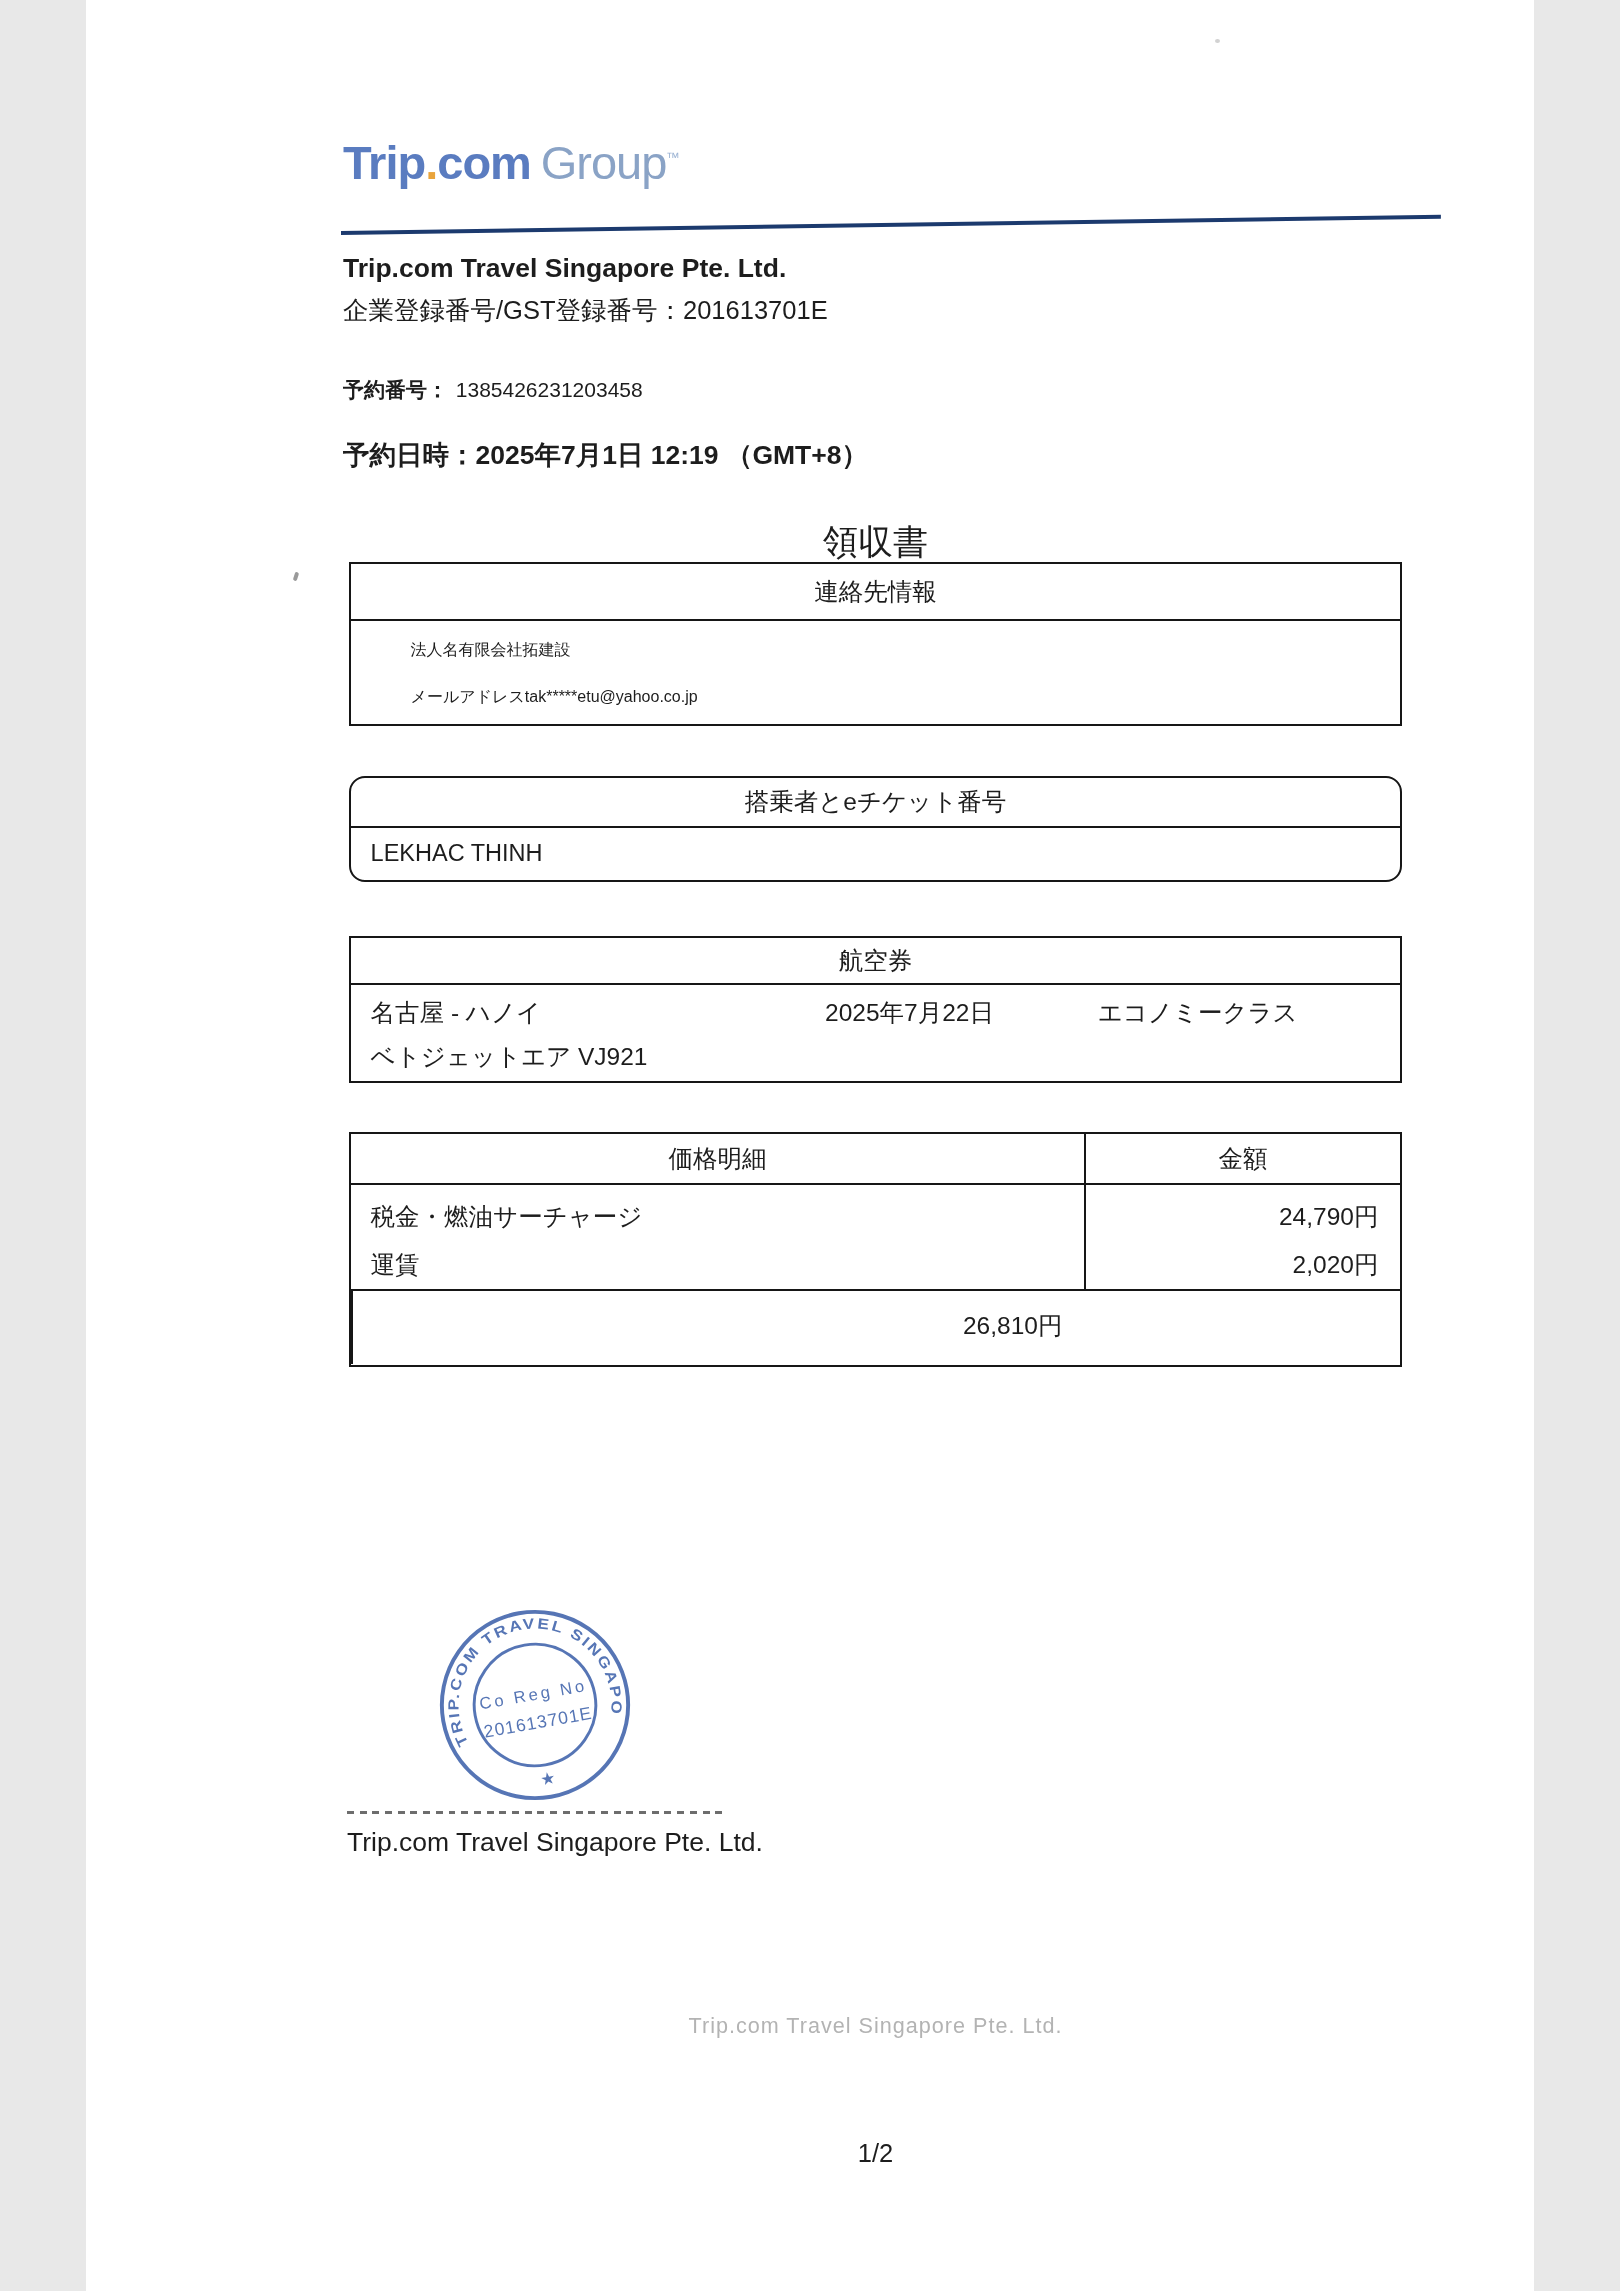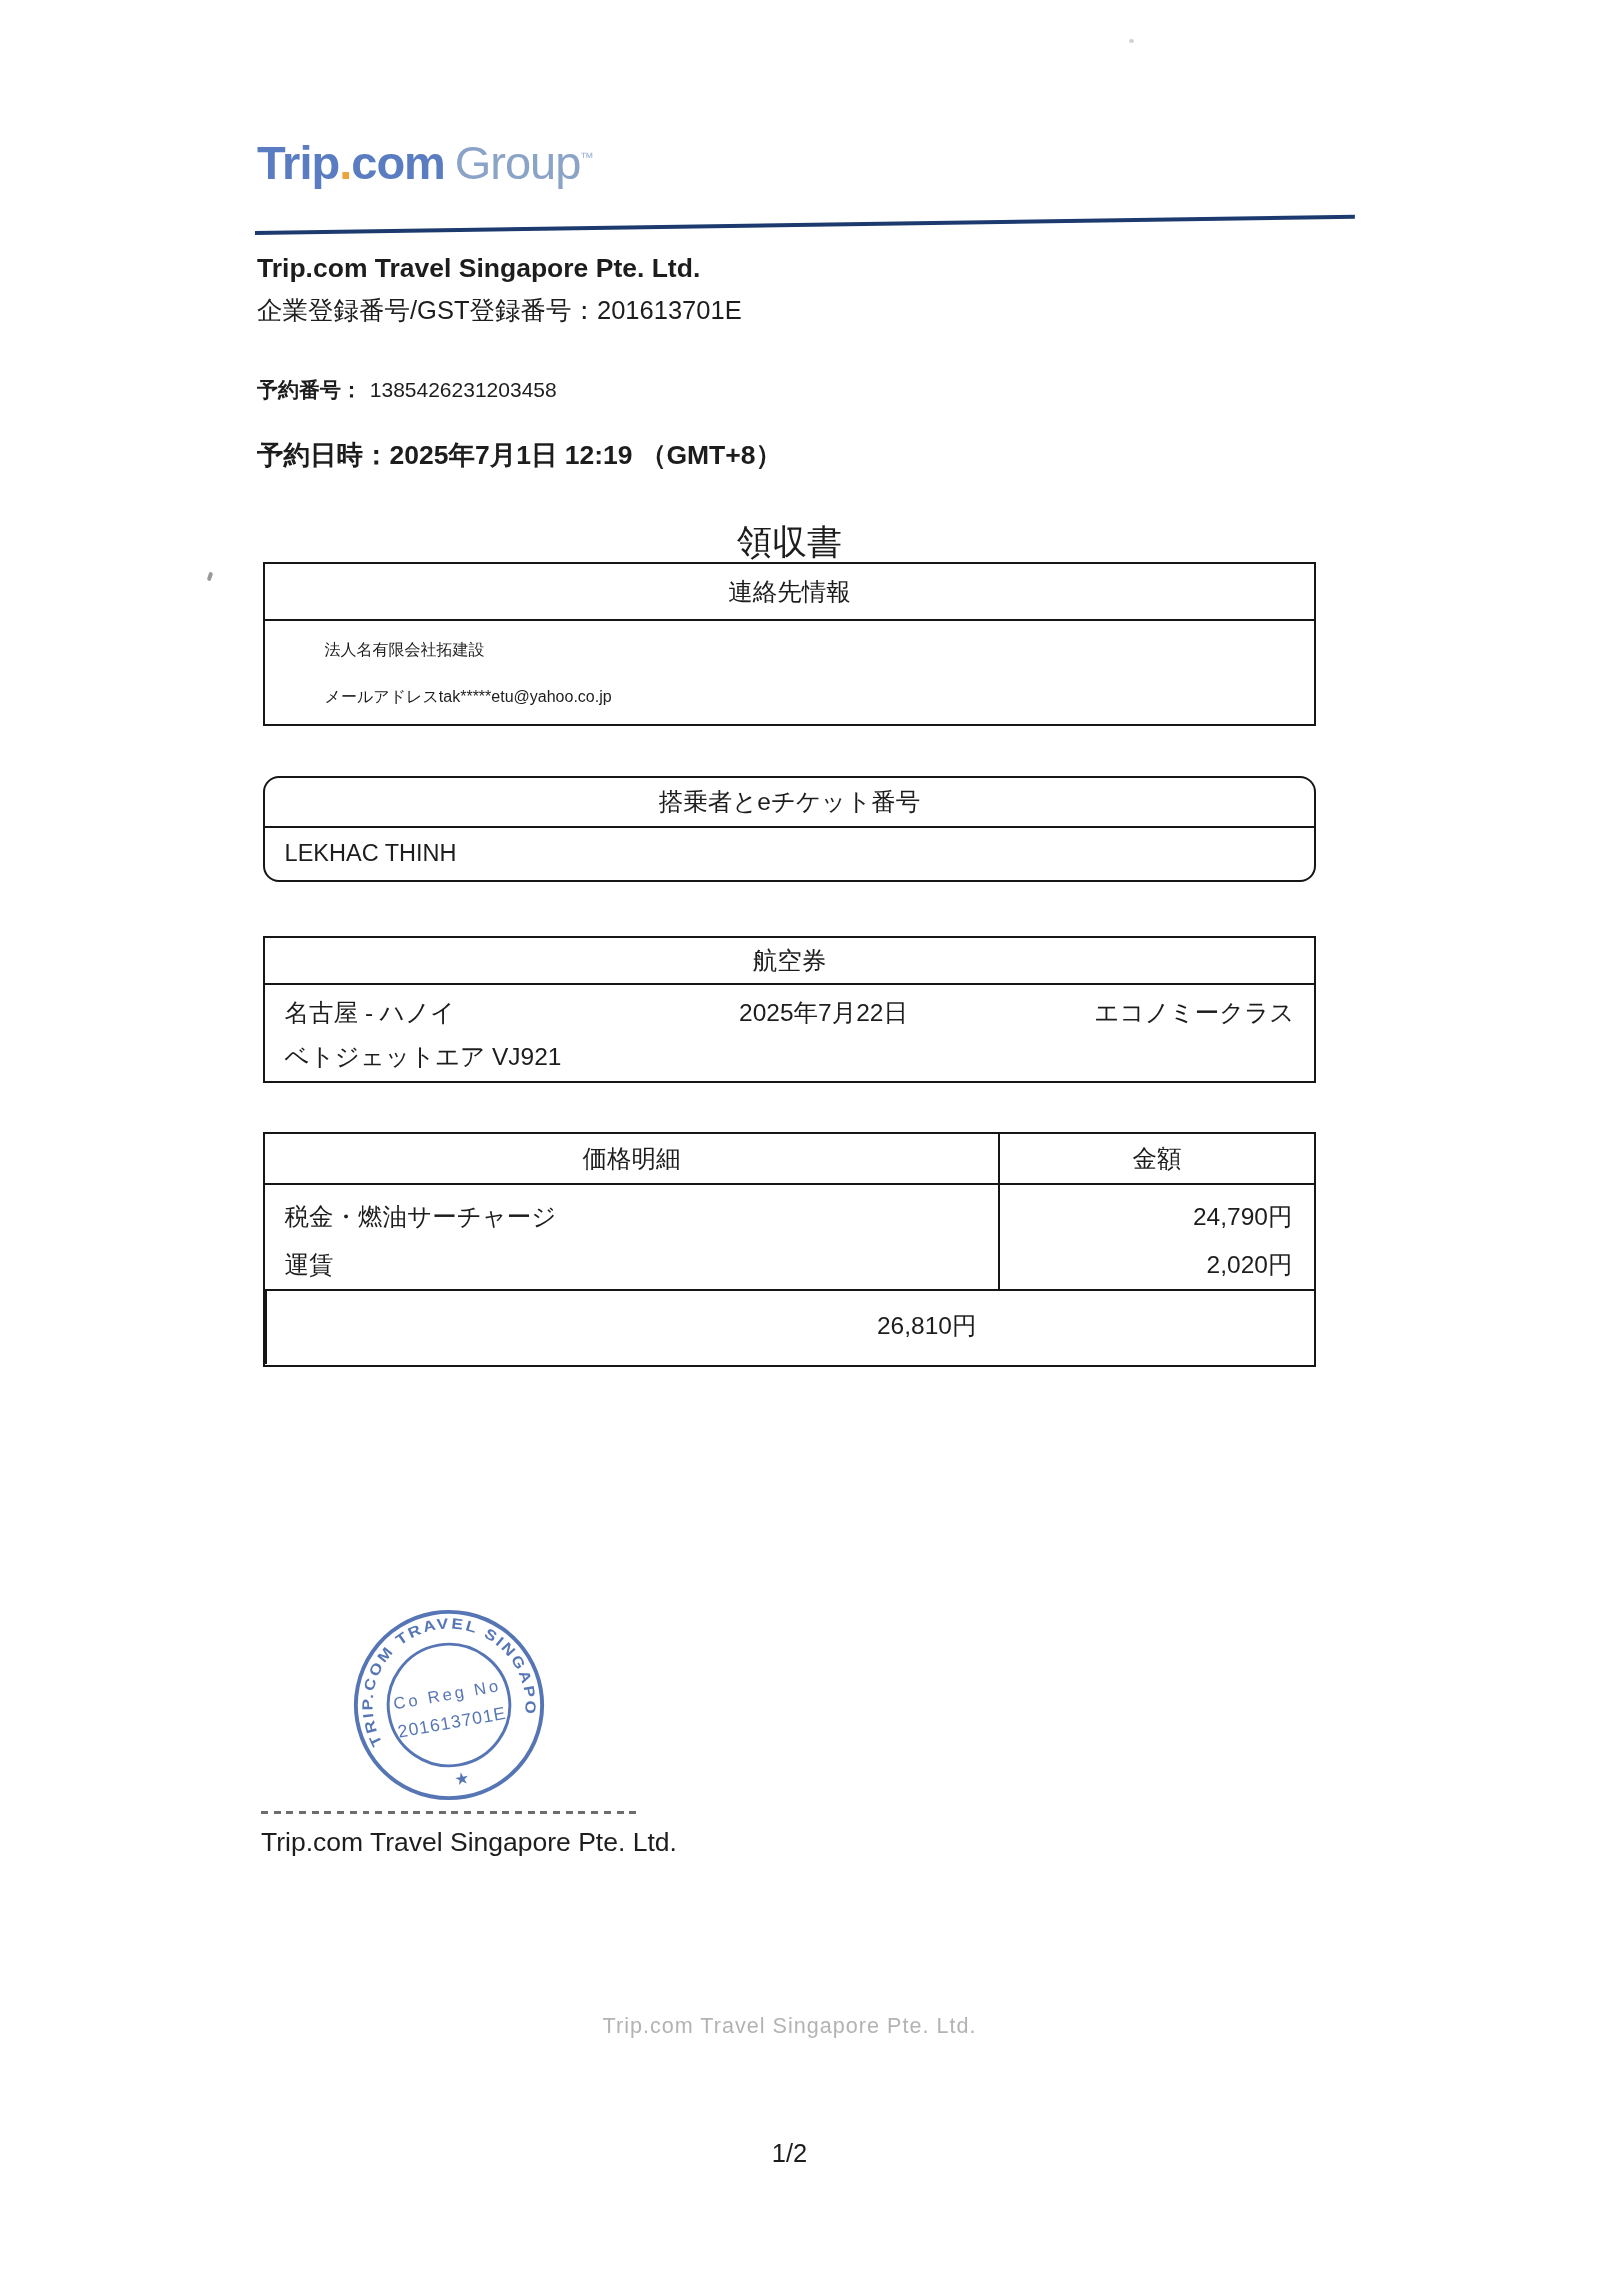--- a/index.html
+++ b/index.html
@@ -1,19 +1,19 @@
 <!DOCTYPE html>
 <html><head>
 <meta charset="utf-8">
 <style>
   * { margin:0; padding:0; box-sizing:border-box; }
   html,body { background:#e8e8e8; }
   .page {
     position:relative;
-    width:1620px; height:2292px;
+    width:1448px; height:2292px;
     background:#ffffff;
     font-family:"Liberation Sans","DejaVu Sans",sans-serif;
     color:#1d1d1d;
     overflow:hidden;
     margin:0 auto;
   }
 
   
   .logo { position:absolute; left:257px; top:135px; font-size:47px; letter-spacing:-1px; white-space:nowrap; }
   .logo .trip, .logo .com { font-weight:700; color:#5a7cc0; }
@@ -51,21 +51,21 @@
   .row-lv { display:flex; justify-content:flex-start; padding:0 19.6px; height:47px; line-height:47px; font-size:16px;margin-left:40px; }
 
   .tbl-passenger { top:776px; height:106px;border-radius:16px; }
   .tbl-passenger .tbl-header { height:50px; line-height:48px; }
   .tbl-passenger .row-single { padding:0 19.6px; height:50px; line-height:50px; font-size:23.5px; }
 
   .tbl-flight { top:936px; height:147px; }
   .tbl-flight .tbl-header { height:47px; line-height:45px; }
   .tbl-flight .body { padding:5.9px 19.6px 0 19.6px; }
   .flight-row1 { display:grid; grid-template-columns:45% 27% 28%; height:44px; line-height:44px; font-size:24.5px; }
-  .flight-row1 .cls { text-align:right; }
+  .flight-row1 .cls { text-align:left; }
   .flight-row2 { height:44px; line-height:44px; font-size:24.5px; }
 
   .tbl-price { top:1132px; height:235px; }
   .price-head { display:grid; grid-template-columns:733px 1fr; height:51px; border-bottom:2px solid #161616; font-size:24.5px; }
   .price-head .ph-item { text-align:center; line-height:49px; }
   .price-head .ph-amount { text-align:center; line-height:49px; border-left:2px solid #161616; }
   .price-body { display:grid; grid-template-columns:733px 1fr; height:106px; border-bottom:2px solid #161616; }
   .price-body .col-l { padding:7.8px 19.6px 0 19.6px; }
   .price-body .col-r { padding:7.8px 21.6px 0 21.6px; border-left:2px solid #161616; text-align:right; }
   .price-line { height:48px; line-height:48px; font-size:24.5px; }

